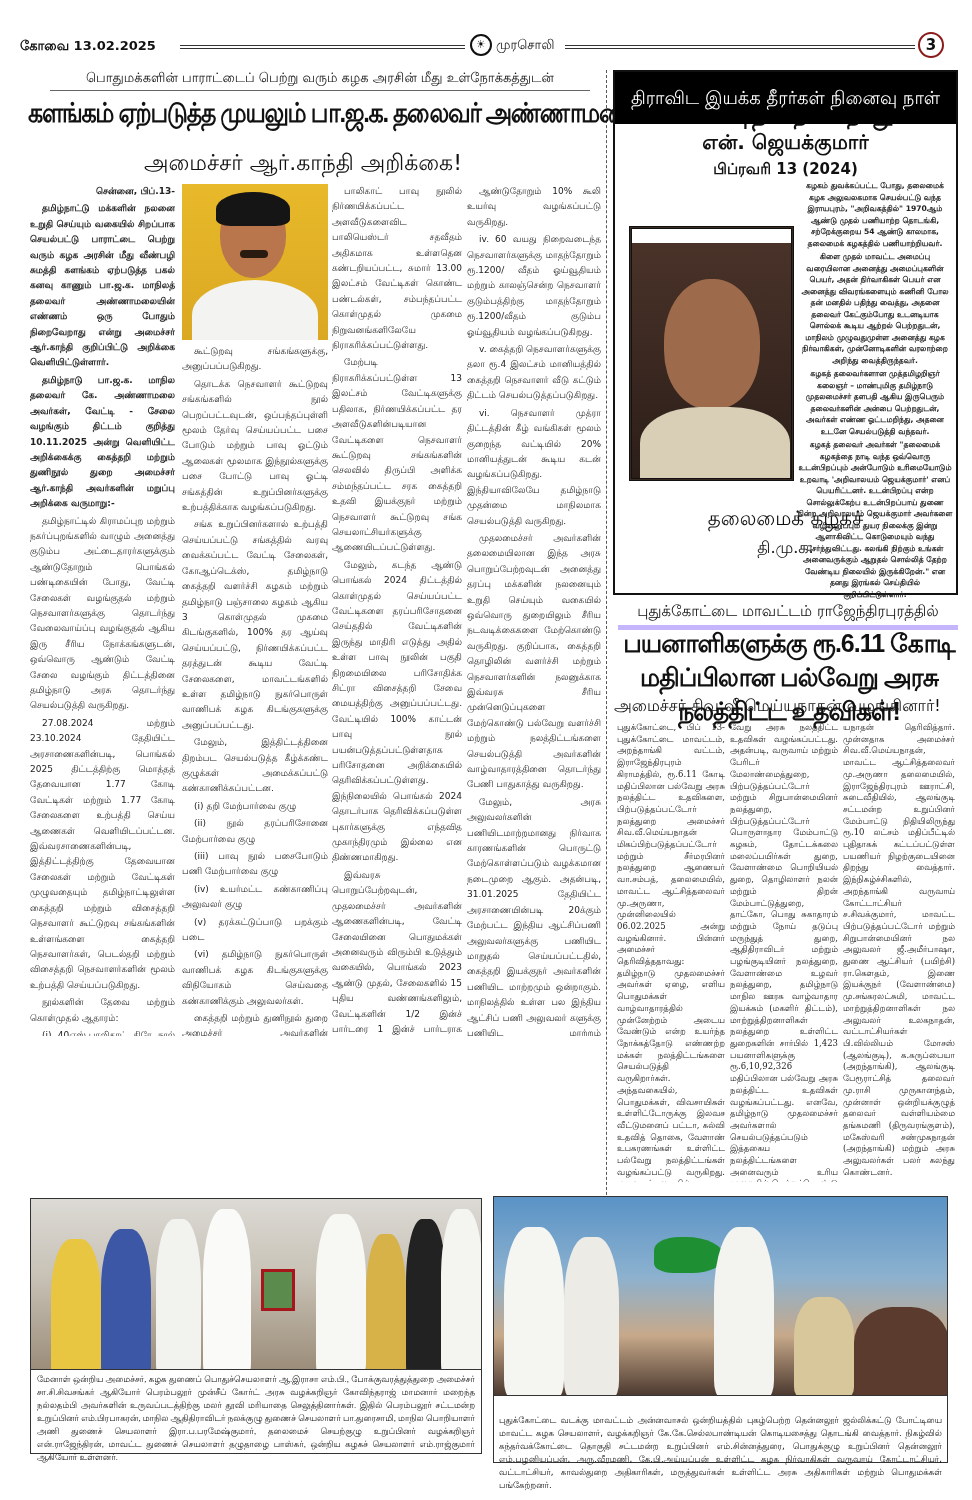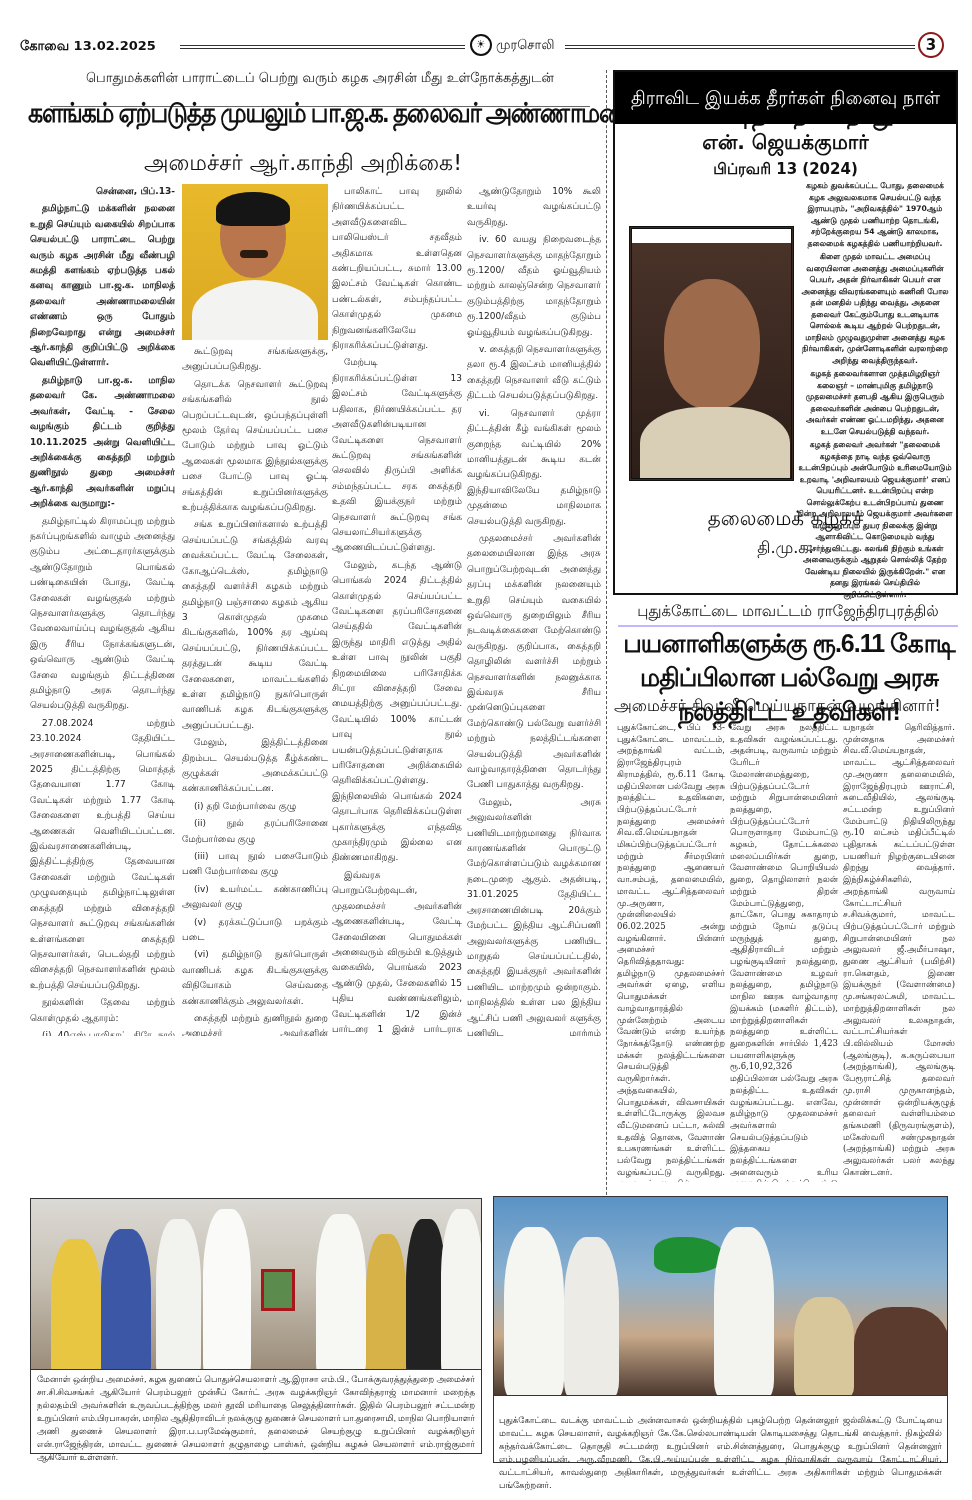--- a/index.html
+++ b/index.html
@@ -13,21 +13,21 @@
   .mast .rule { position: absolute; top: 11px; height: 4px; border-top: 1px solid #333; border-bottom: 1px solid #333; }
   .mast .r1 { left: 160px; width: 285px; }
   .mast .r2 { left: 545px; width: 350px; }
   .mast .logo { position: absolute; left: 450px; top: 0; width: 22px; height: 22px; border: 2px solid #111; border-radius: 50%; font-size: 11px; text-align: center; line-height: 18px; }
   .mast .paper { position: absolute; left: 476px; top: 3px; font-size: 13px; white-space: nowrap; }
   .mast .page { position: absolute; left: 898px; top: -2px; width: 26px; height: 26px; border: 2px solid #8b1a1a; border-radius: 50%; text-align: center; line-height: 22px; font-weight: bold; font-size: 15px; }
 
   .vdash { left: 606px; top: 70px; height: 1170px; border-left: 1px dashed #555; }
 
   
-  .kicker { left: 50px; top: 70px; width: 540px; font-size: 13px; text-align: center; border-bottom: 1px solid #666; padding-bottom: 19px; }
+  .kicker { left: 50px; top: 70px; width: 540px; font-size: 13px; text-align: center; border-bottom: 1px solid #666; padding-bottom: 3px; }
   .headline { left: 28px; top: 98px; width: 580px; font-size: 27px; font-weight: bold; letter-spacing: -1.5px; transform: scaleX(0.88); transform-origin: left; white-space: nowrap; font-family: "Liberation Sans", sans-serif; }
   .subhead { left: 0; top: 150px; width: 606px; text-align: center; font-size: 22px; }
 
   .col { font-size: 9px; line-height: 15.4px; text-align: justify; color: #222; overflow: hidden; }
   .col p { text-indent: 12px; margin-bottom: 2px; }
   .col p.b { font-weight: bold; }
   .col p.r { text-align: right; }
   .c1 { left: 30px; top: 184px; width: 145px; height: 852px; }
   .c2 { left: 182px; top: 344px; width: 146px; height: 692px; }
   .c3 { left: 332px; top: 184px; width: 130px; height: 852px; }
@@ -48,21 +48,21 @@
   .portrait .bg { position: absolute; left: 0; top: 10px; width: 100%; height: 100%; background: linear-gradient(180deg,#4a3329,#2a1d18); }
   .portrait .face { position: absolute; left: 32px; top: 50px; width: 96px; height: 130px; border-radius: 48% 48% 45% 45%; background: #9d6b4b; }
   .portrait .shirt { position: absolute; left: 8px; top: 178px; width: 150px; height: 90px; border-radius: 40% 40% 0 0; background: #d9cfb6; }
   .portrait .top { position: absolute; left: 0; top: 0; width: 100%; height: 14px; background: #fff; }
   .tribute .txt { position: absolute; left: 182px; top: 108px; width: 156px; font-size: 7.6px; line-height: 11.5px; text-align: center; font-weight: bold; color: #222; }
   .tribute .txt p { margin-bottom: 2px; }
   .tribute .sig1 { position: absolute; left: 0; top: 434px; width: 100%; text-align: center; font-size: 20px; font-family: "DejaVu Serif", serif; }
   .tribute .sig2 { position: absolute; left: 0; top: 466px; width: 100%; text-align: center; font-size: 16px; font-family: "DejaVu Serif", serif; }
 
   
-  .k2 { left: 618px; top: 602px; width: 340px; text-align: center; font-size: 15px; border-bottom: 2px solid #c4b5fd; padding-bottom: 3px; }
+  .k2 { left: 618px; top: 602px; width: 340px; text-align: center; font-size: 15px; border-bottom: 5px solid #c4b5fd; padding-bottom: 3px; }
   .h2 { left: 614px; top: 626px; width: 350px; text-align: center; font-size: 25px; font-weight: bold; line-height: 34px; letter-spacing: -1px; font-family: "Liberation Sans", sans-serif; }
   .s2 { left: 614px; top: 696px; width: 350px; text-align: left; font-size: 16px; }
   .d1 { left: 617px; top: 722px; width: 108px; height: 460px; }
   .d2 { left: 730px; top: 722px; width: 108px; height: 460px; }
   .d3 { left: 843px; top: 722px; width: 112px; height: 460px; }
   .d1, .d2, .d3 { font-size: 8.5px; line-height: 11.7px; font-family: "DejaVu Serif", serif; }
 
   
   .ph1 { left: 30px; top: 1198px; width: 452px; height: 172px; border: 1px solid #333; background: linear-gradient(180deg,#dcdad5 0%,#c8c2b6 45%,#9c8d7a 100%); overflow: hidden; }
   .cap1 { left: 30px; top: 1370px; width: 452px; height: 84px; border: 1px solid #333; border-top: none; font-size: 8.6px; line-height: 13px; padding: 3px 6px; text-align: justify; font-family: Liberation Serif, serif; }

